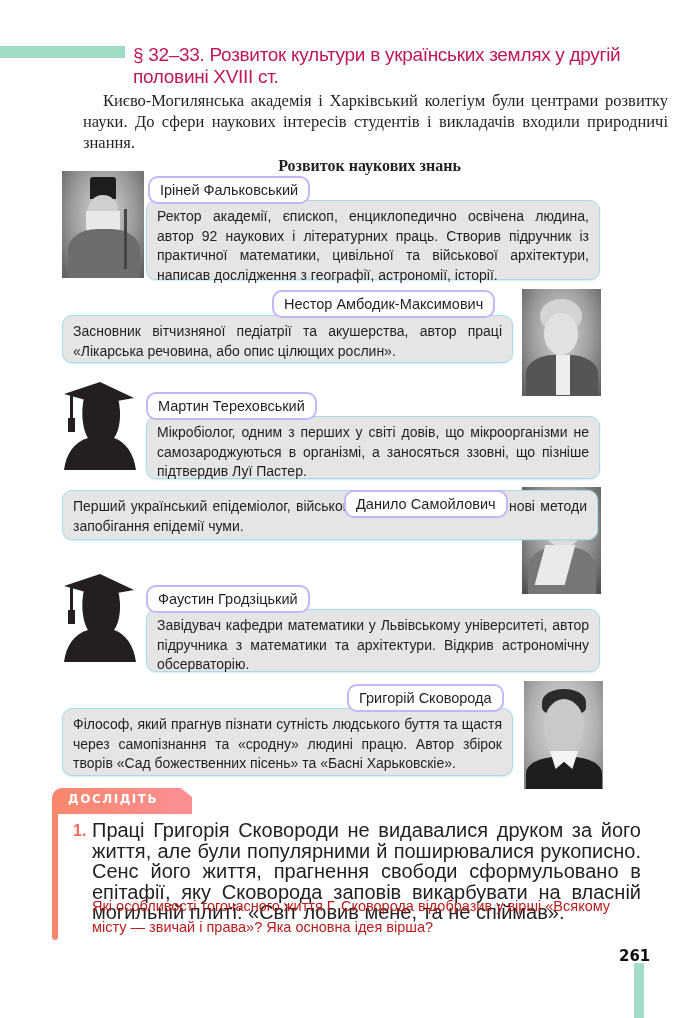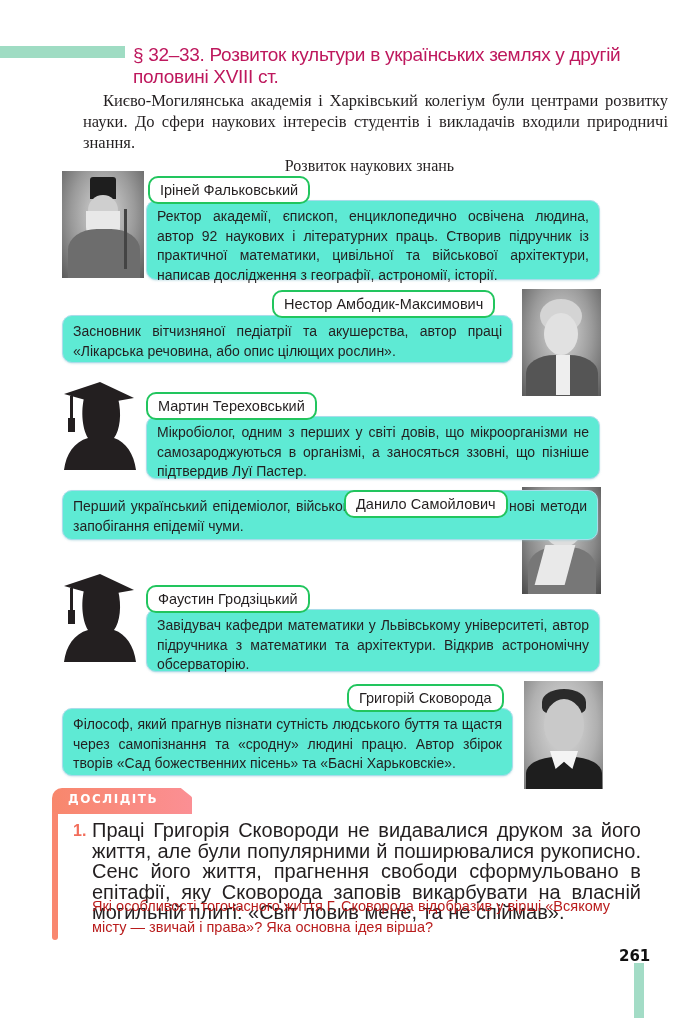--- a/index.html
+++ b/index.html
@@ -1,27 +1,27 @@
 <!DOCTYPE html>
 <html><head>
 <meta charset="utf-8">
 <style>
   * { box-sizing: border-box; margin: 0; padding: 0; }
   body { width: 695px; height: 1018px; background: #ffffff; position: relative; overflow: hidden; font-family: "Liberation Sans", sans-serif; color: #231f20; }
   .header-bar { position: absolute; left: 0; top: 46px; width: 125px; height: 12px; background: #9fdcc3; }
   .header-title { position: absolute; left: 133px; top: 44px; font-size: 19px; color: #be185d; font-family: Liberation Sans, sans-serif; letter-spacing: -0.3px; }
   .intro { position: absolute; left: 63px; top: 90px; width: 585px; font-family: "Liberation Serif", serif; font-size: 16.5px; line-height: 21px; text-align: justify; text-indent: 20px; color: #231f20; margin-left: 20px; }
-  .section-title { position: absolute; left: 0; width: 695px; top: 157px; text-align: center; font-family: "Liberation Serif", serif; font-weight: normal; font-size: 16px; color: #231f20; padding-left: 44px; }
+  .section-title { position: absolute; left: 0; width: 695px; top: 157px; text-align: center; font-family: "Liberation Serif", serif; font-weight: bold; font-size: 16px; color: #231f20; padding-left: 44px; }
   .portrait { position: absolute; background: #bdbdbd; overflow: hidden; }
   .portrait .bg { position: absolute; inset: 0; background: radial-gradient(ellipse at 50% 40%, #d9d9d9 0%, #9a9a9a 55%, #5a5a5a 100%); }
   .portrait .head { position: absolute; border-radius: 50%; background: #e6e6e6; }
   .portrait .body { position: absolute; background: #3a3a3a; border-radius: 40% 40% 0 0; }
   .silhouette { position: absolute; }
-  .name-tab { position: absolute; border: 2px solid #22c55e; border-radius: 10px; background: #fff; font-size: 14.5px; color: #231f20; padding: 0 10px; height: 28px; line-height: 24px; white-space: nowrap; z-index: 2; }
-  .desc-box { position: absolute; border: 1.5px solid #a9dcea; border-radius: 10px; background: #5eead4; font-size: 14px; line-height: 19.5px; color: #231f20; padding: 6px 10px; text-align: justify; z-index: 1; box-shadow: 0 1px 2px rgba(150,200,210,0.4); }
+  .name-tab { position: absolute; border: 2px solid #c4b5fd; border-radius: 10px; background: #fff; font-size: 14.5px; color: #231f20; padding: 0 10px; height: 28px; line-height: 24px; white-space: nowrap; z-index: 2; }
+  .desc-box { position: absolute; border: 1.5px solid #a9dcea; border-radius: 10px; background: #e5e5e5; font-size: 14px; line-height: 19.5px; color: #231f20; padding: 6px 10px; text-align: justify; z-index: 1; box-shadow: 0 1px 2px rgba(150,200,210,0.4); }
   .explore-tab { position: absolute; left: 52px; top: 788px; width: 140px; height: 26px; background: linear-gradient(90deg, #f8876c 0%, #fb8f94 100%); border-radius: 10px 10px 0 0; clip-path: polygon(0 0, 92% 0, 100% 35%, 100% 100%, 0 100%); }
   .explore-label { position: absolute; left: 68px; top: 792px; font-family: "DejaVu Sans", sans-serif; font-weight: bold; font-size: 12px; letter-spacing: 1.5px; color: #fff; }
   .explore-bar { position: absolute; left: 52px; top: 812px; width: 6px; height: 128px; background: #f9876f; border-radius: 0 0 3px 3px; }
   .task-num { position: absolute; left: 73px; top: 822px; font-weight: bold; font-size: 16px; color: #f26d5b; }
   .task-text { position: absolute; left: 92px; top: 820px; width: 549px; font-size: 20px; line-height: 20.5px; text-align: justify; color: #231f20; }
   .task-q { position: absolute; left: 92px; top: 896px; width: 549px; font-size: 14.5px; line-height: 20.5px; color: #b91c1c; }
   .page-num { position: absolute; left: 619px; top: 947px; font-family: "DejaVu Sans", sans-serif; font-weight: bold; font-size: 15px; color: #111; }
   .page-bar { position: absolute; left: 634px; top: 963px; width: 10px; height: 55px; background: #a3dcc6; }
 </style>
 </head>

